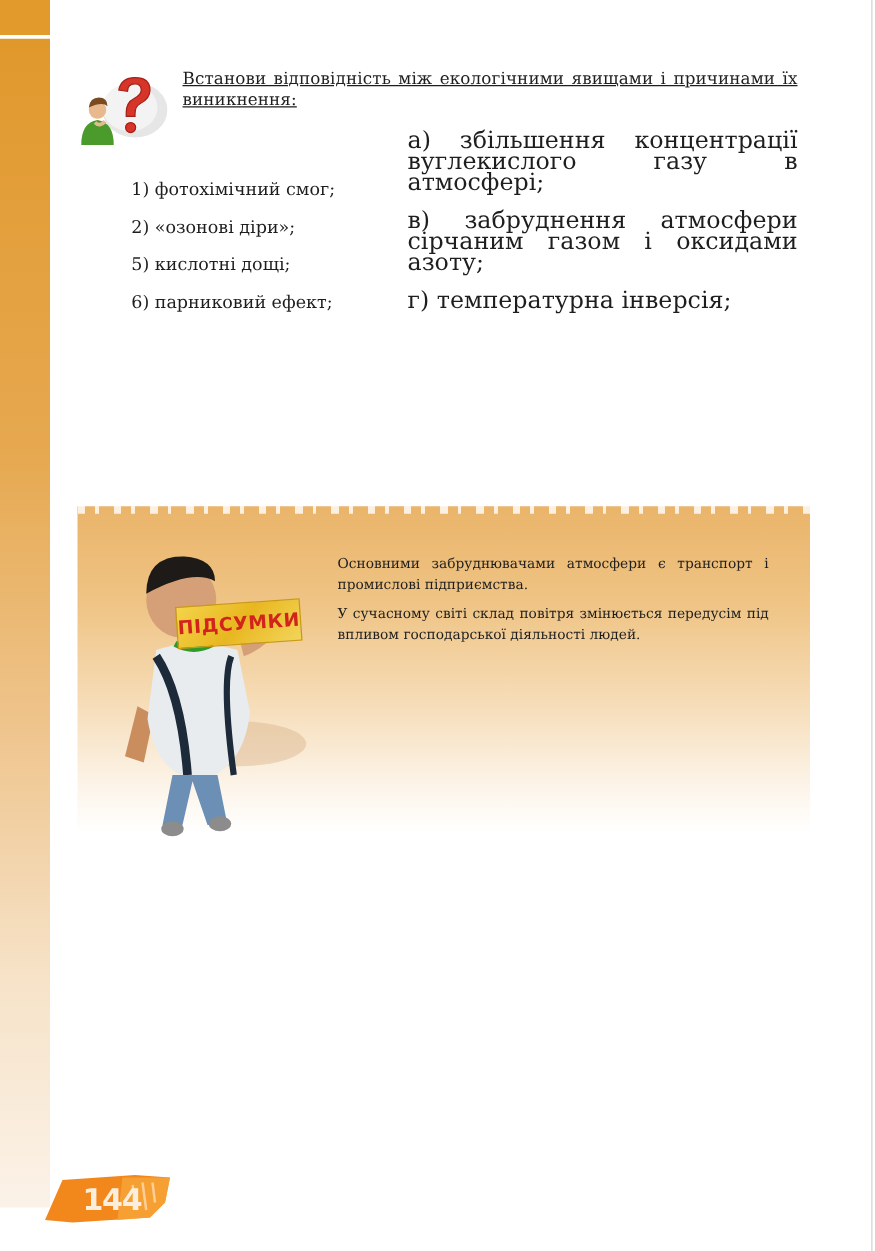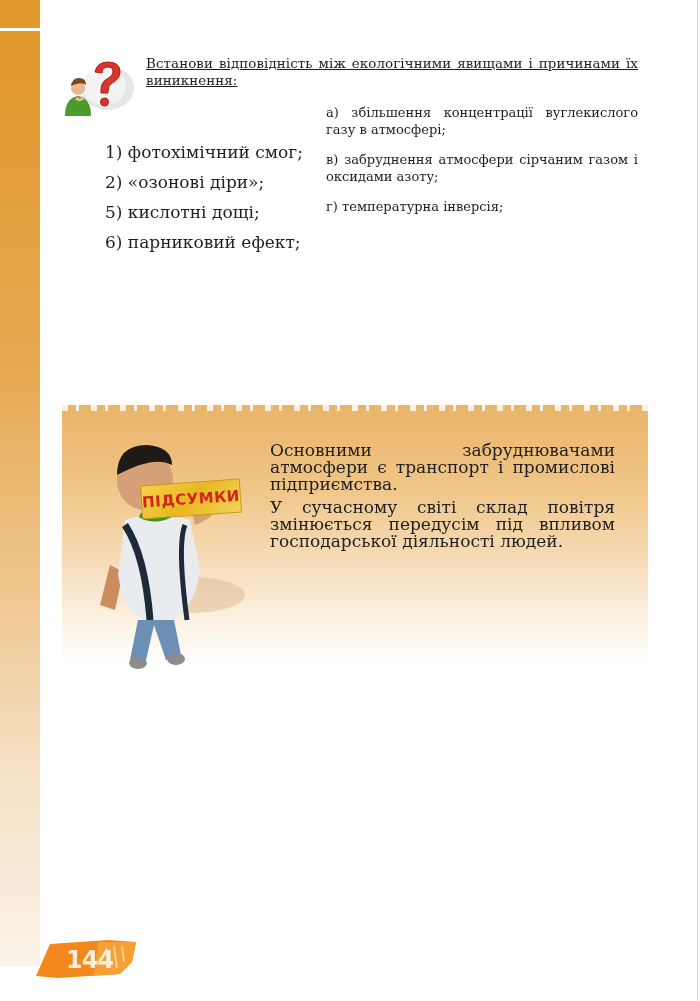--- a/index.html
+++ b/index.html
@@ -20,36 +20,36 @@
     .right-edge {
       position: absolute; right: 2px; top: 0; width: 1px; height: 1001px; background: #d4d4d4;
     }
     .question-icon { position: absolute; left: 62px; top: 58px; width: 72px; height: 60px; }
     .task-intro {
       position: absolute; left: 146px; top: 55px; width: 492px;
       font-size: 13.4px; line-height: 17px; text-align: justify; text-align-last: left;
       letter-spacing: 0.1px;
       text-decoration: underline;
     }
-    .left-list { position: absolute; left: 105px; top: 144px; width: 210px; font-size: 17px; }
+    .left-list { position: absolute; left: 105px; top: 144px; width: 210px; font-size: 14px; }
     .left-list .item { height: 30px; line-height: 17px; }
-    .right-list { position: absolute; left: 326px; top: 104px; width: 312px; font-size: 13px; line-height: 17px; }
+    .right-list { position: absolute; left: 326px; top: 104px; width: 312px; font-size: 19px; line-height: 17px; }
     .right-list .item { margin-bottom: 13px; text-align: justify; text-align-last: left; }
     .summary-band {
       position: absolute; left: 62px; top: 405px; width: 586px; height: 260px;
       background: linear-gradient(to bottom, #eab46a 0%, #efc485 30%, #f6dcb7 60%, #fcf3e7 85%, #ffffff 100%);
     }
     .summary-band::before {
       content: ""; position: absolute; left: 0; right: 0; top: -4px; height: 10px;
       background: repeating-linear-gradient(90deg, #ffffff 0 6px, transparent 6px 14px, #ffffff 14px 17px, transparent 17px 29px);
       opacity: 0.8;
     }
     .summary-text {
       position: absolute; left: 270px; top: 442px; width: 345px;
-      font-size: 17px; line-height: 17px; text-align: justify;
+      font-size: 11px; line-height: 17px; text-align: justify;
     }
     .summary-text p { margin: 0 0 6px 0; }
     .person { position: absolute; left: 80px; top: 445px; width: 170px; height: 225px; }
     .badge {
       position: absolute; left: 141px; top: 482px; width: 98px; height: 32px;
       background: linear-gradient(135deg, #f5d34a, #e8b720, #f3d55a);
       border: 1px solid #c99a12; transform: rotate(-4deg);
       display: flex; align-items: center; justify-content: center;
       font-family: "DejaVu Sans", "Liberation Sans", sans-serif; font-weight: bold;
       font-size: 15px; color: #d2231c; letter-spacing: 0.5px;

